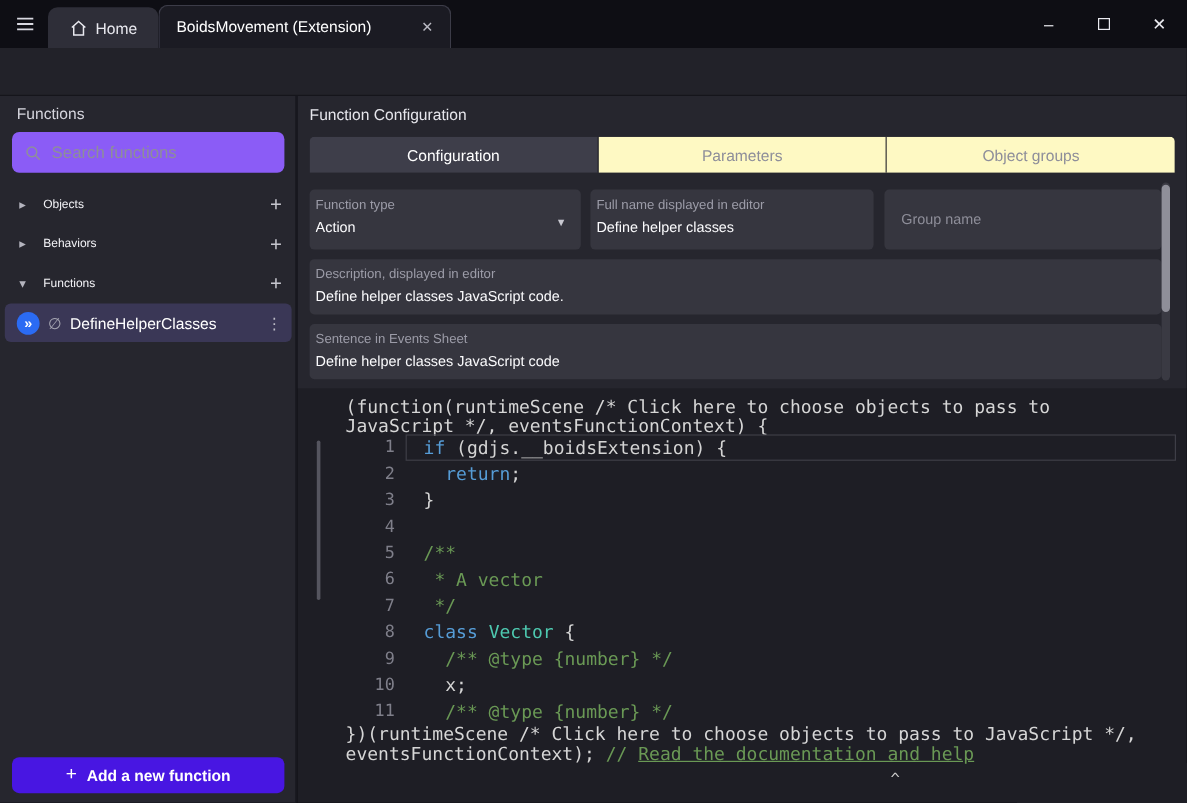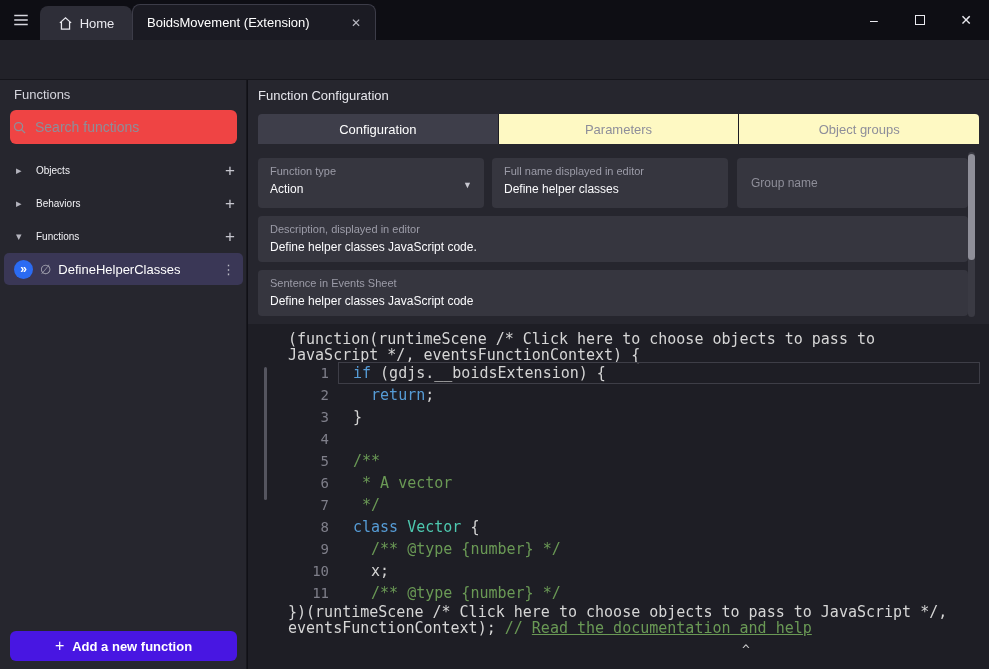--- a/index.html
+++ b/index.html
@@ -31,22 +31,22 @@
   .btn-preview .seg-chev{display:flex;align-items:center;padding:0 7px;color:#d8d8e0}
   .btn-share{position:absolute;left:520px;top:45px;height:30px;padding:0 14px;display:flex;
     align-items:center;gap:8px;background:#4816e2;border-radius:8px;color:#fff;font-weight:bold;font-size:13px}
   .tool-icons{position:absolute;right:5px;top:45px;height:30px;display:flex;align-items:center}
   .tool-btn{width:29px;height:30px;display:flex;align-items:center;justify-content:center;color:#d2d2da;font-size:17px}
   .tool-gap{width:9px}
 
   
   .sidebar{position:absolute;left:0;top:80px;width:247px;height:589px;background:#26262e;border-right:1px solid #18181e}
   .sidebar-title{position:absolute;left:14px;top:7px;font-size:13px;color:#d6d6de}
-  .search-box{position:absolute;left:10px;top:30px;width:227px;height:34px;background:#ef4444;
-    border-radius:6px;display:flex;align-items:center;padding:0 2px;gap:8px;color:#8f8f9a}
+  .search-box{position:absolute;left:10px;top:30px;width:227px;height:34px;background:#8b5cf6;
+    border-radius:6px;display:flex;align-items:center;padding:0 10px;gap:8px;color:#8f8f9a}
   .search-box input{flex:1;min-width:0;background:none;border:none;outline:none;color:#e6e6ec;
     font-size:14px;font-family:"Liberation Sans",sans-serif}
   .search-box input::placeholder{color:#8e8e99}
   .tree-row{position:absolute;left:0;width:247px;height:33px;display:flex;align-items:center;
     padding:0 12px 0 16px;gap:9px}
   .tree-caret{color:#b4b4be;font-size:11px;width:11px}
   .tree-label{font-weight:normal;font-size:10px;color:#f2f2f6;flex:1}
   .tree-plus{color:#c6c6ce;font-size:17px}
   .func-item{position:absolute;left:4px;top:173px;width:239px;height:32px;background:#3a3756;
     border-radius:5px;display:flex;align-items:center;padding:0 8px 0 10px;gap:7px}
@@ -61,21 +61,21 @@
   .add-plus{font-size:16px;font-weight:normal}
 
   
   .panel{position:absolute;left:248px;top:80px;width:741px;height:244px;background:#26262e}
   .panel-title{position:absolute;left:10px;top:8px;font-size:13px;color:#e6e6ec}
   .tabs{position:absolute;left:10px;top:34px;width:721px;height:30px;display:flex;border-radius:4px 4px 0 0;overflow:hidden}
   .tab{flex:1;display:flex;align-items:center;justify-content:center;font-size:13px;color:#8e8e9a;
     background:#fef9c3;border-right:1px solid #1d1d24}
   .tab:last-child{border-right:none}
   .tab.active{background:#3e3e4a;color:#fff;font-weight:normal}
-  .field{position:absolute;background:#36363f;border-radius:4px;padding:7px 12px 0}
+  .field{position:absolute;background:#36363f;border-radius:4px;padding:7px 5px 0}
   .flabel{font-size:11px;color:#9c9ca8}
   .fvalue{font-size:12px;color:#fbfbfd;margin-top:5px;white-space:nowrap;overflow:hidden}
   .f-type{left:10px;top:78px;width:226px;height:50px}
   .f-name{left:244px;top:78px;width:236px;height:50px}
   .f-group{left:489px;top:78px;width:231px;height:50px;display:flex;align-items:center;padding:0 14px}
   .f-group .fplaceholder{color:#8e8e99;font-size:12px}
   .f-desc{left:10px;top:136px;width:710px;height:46px}
   .f-sent{left:10px;top:190px;width:710px;height:46px}
   .sel-caret{position:absolute;right:12px;top:22px;color:#c8c8d0;font-size:9px}
   .scroll-track{position:absolute;left:720px;top:72px;width:7px;height:165px;background:#3a3a43;border-radius:4px}

